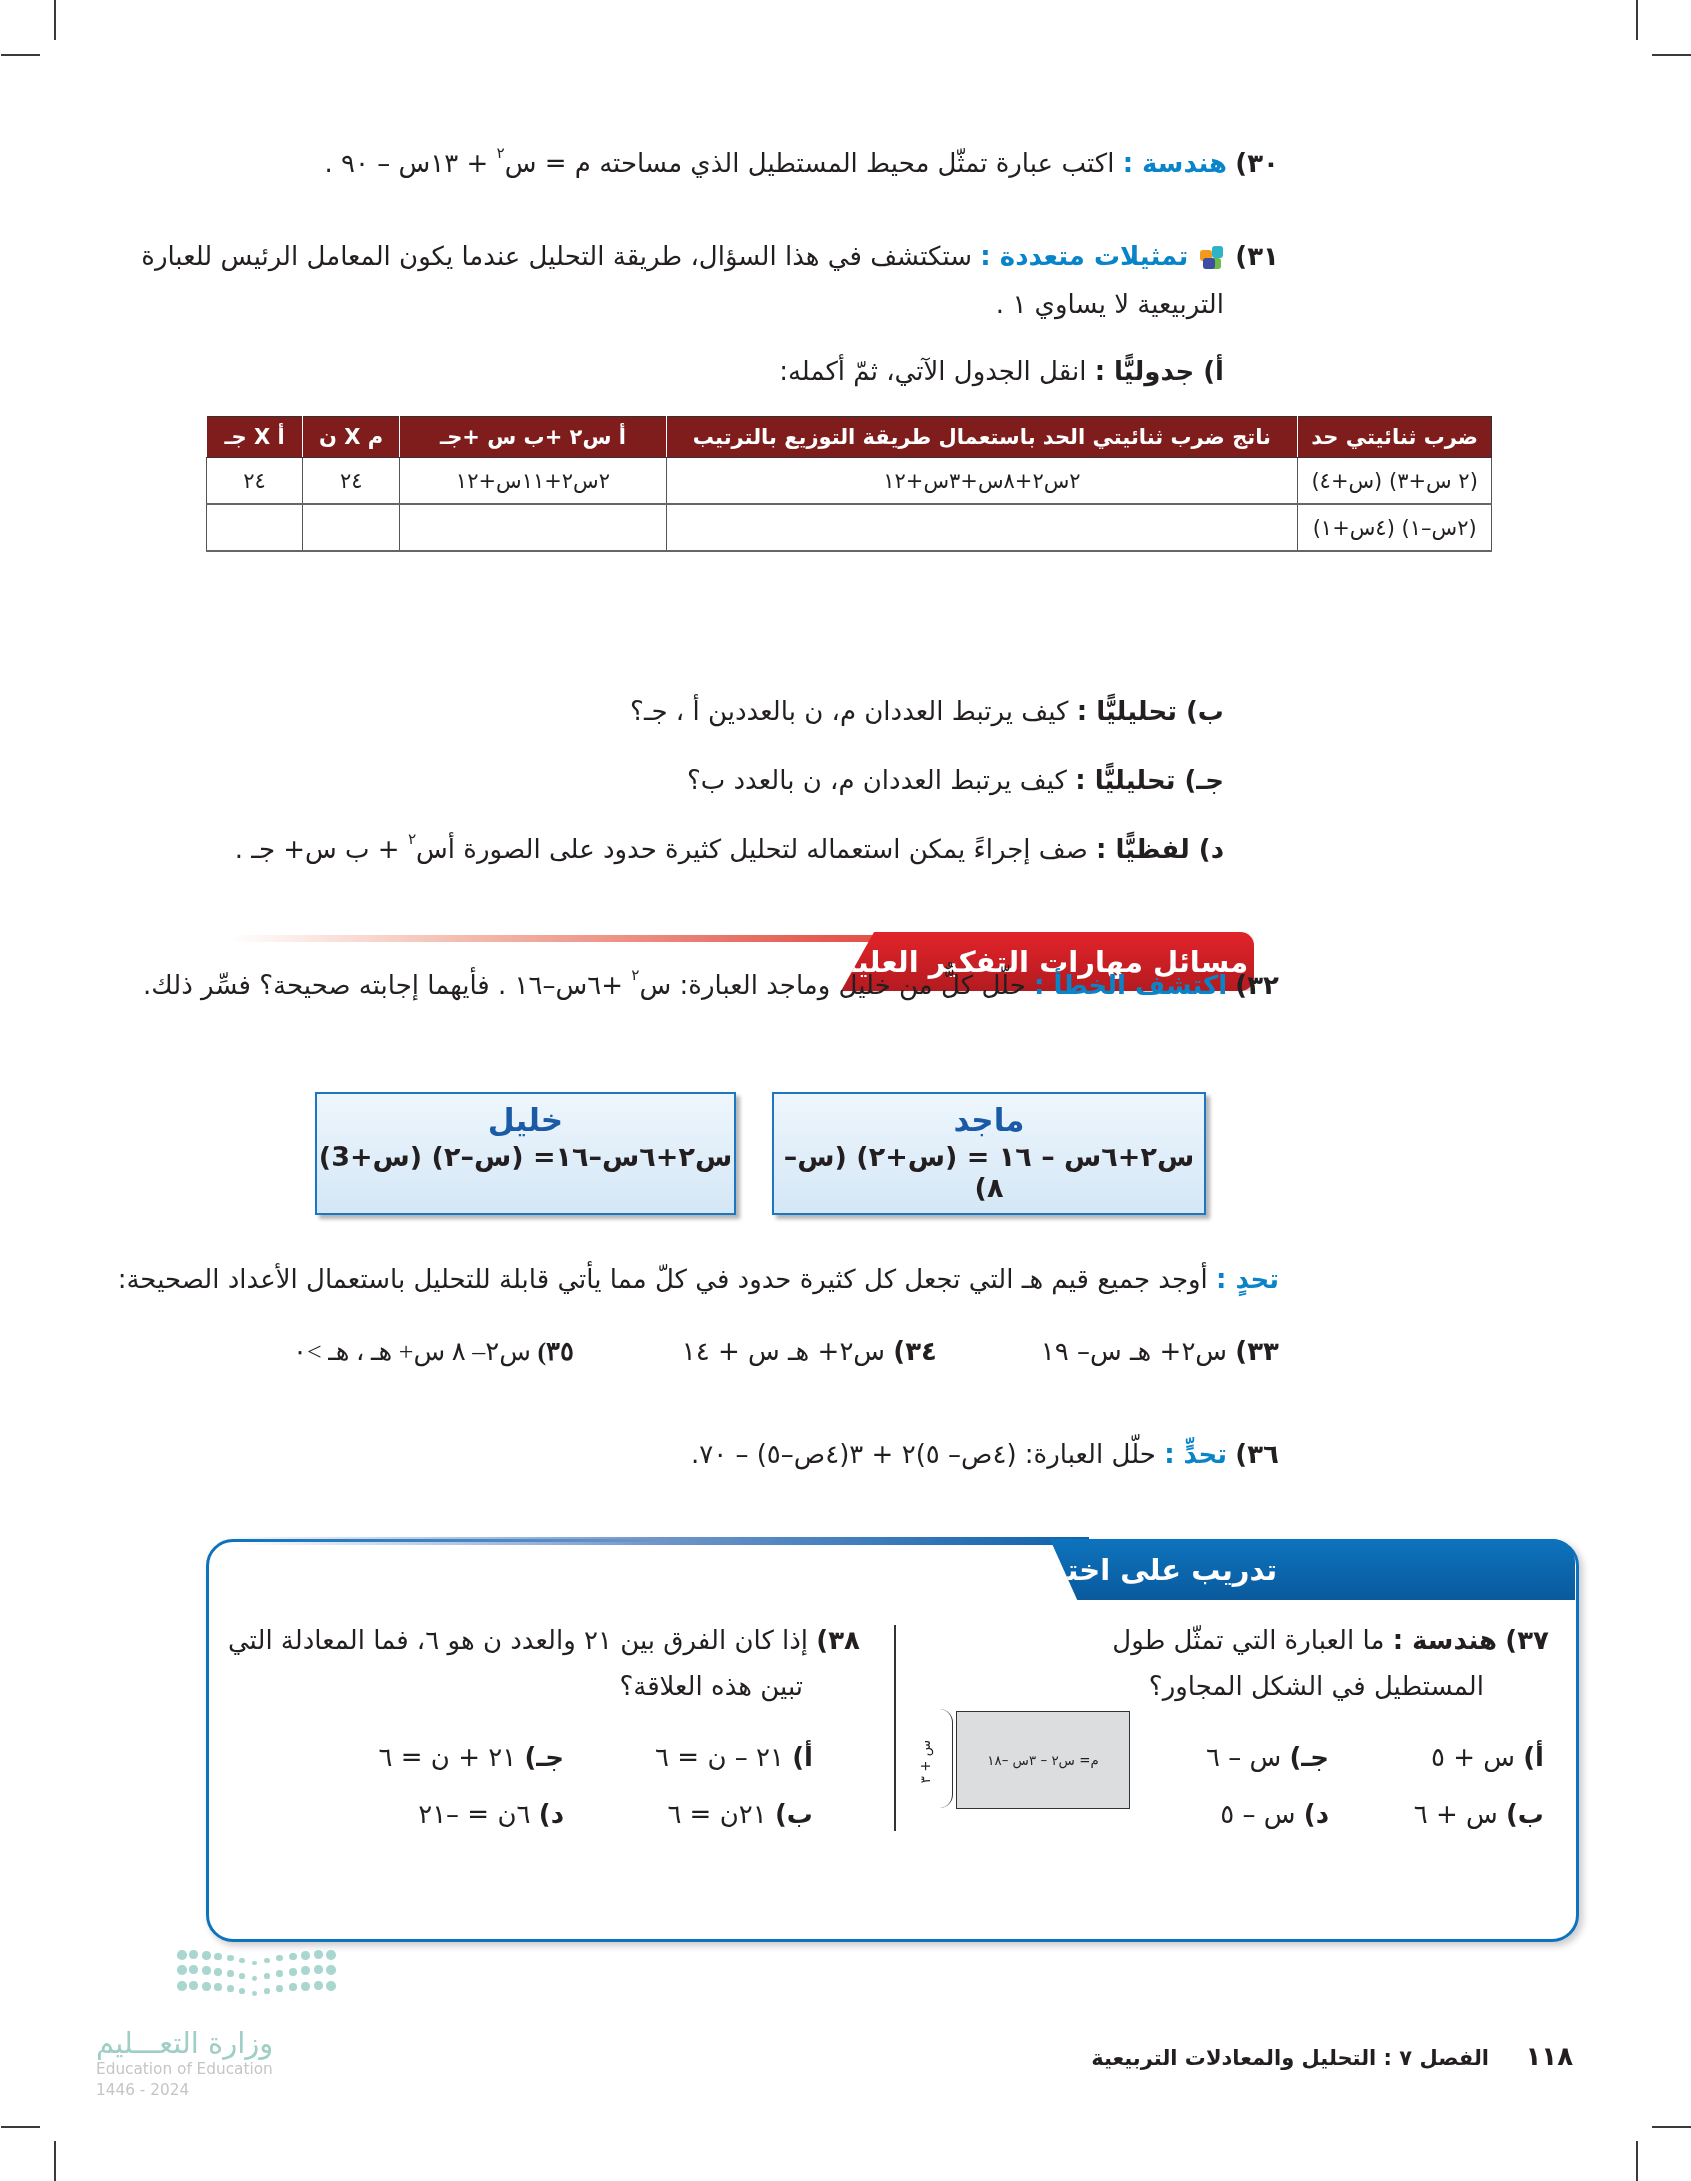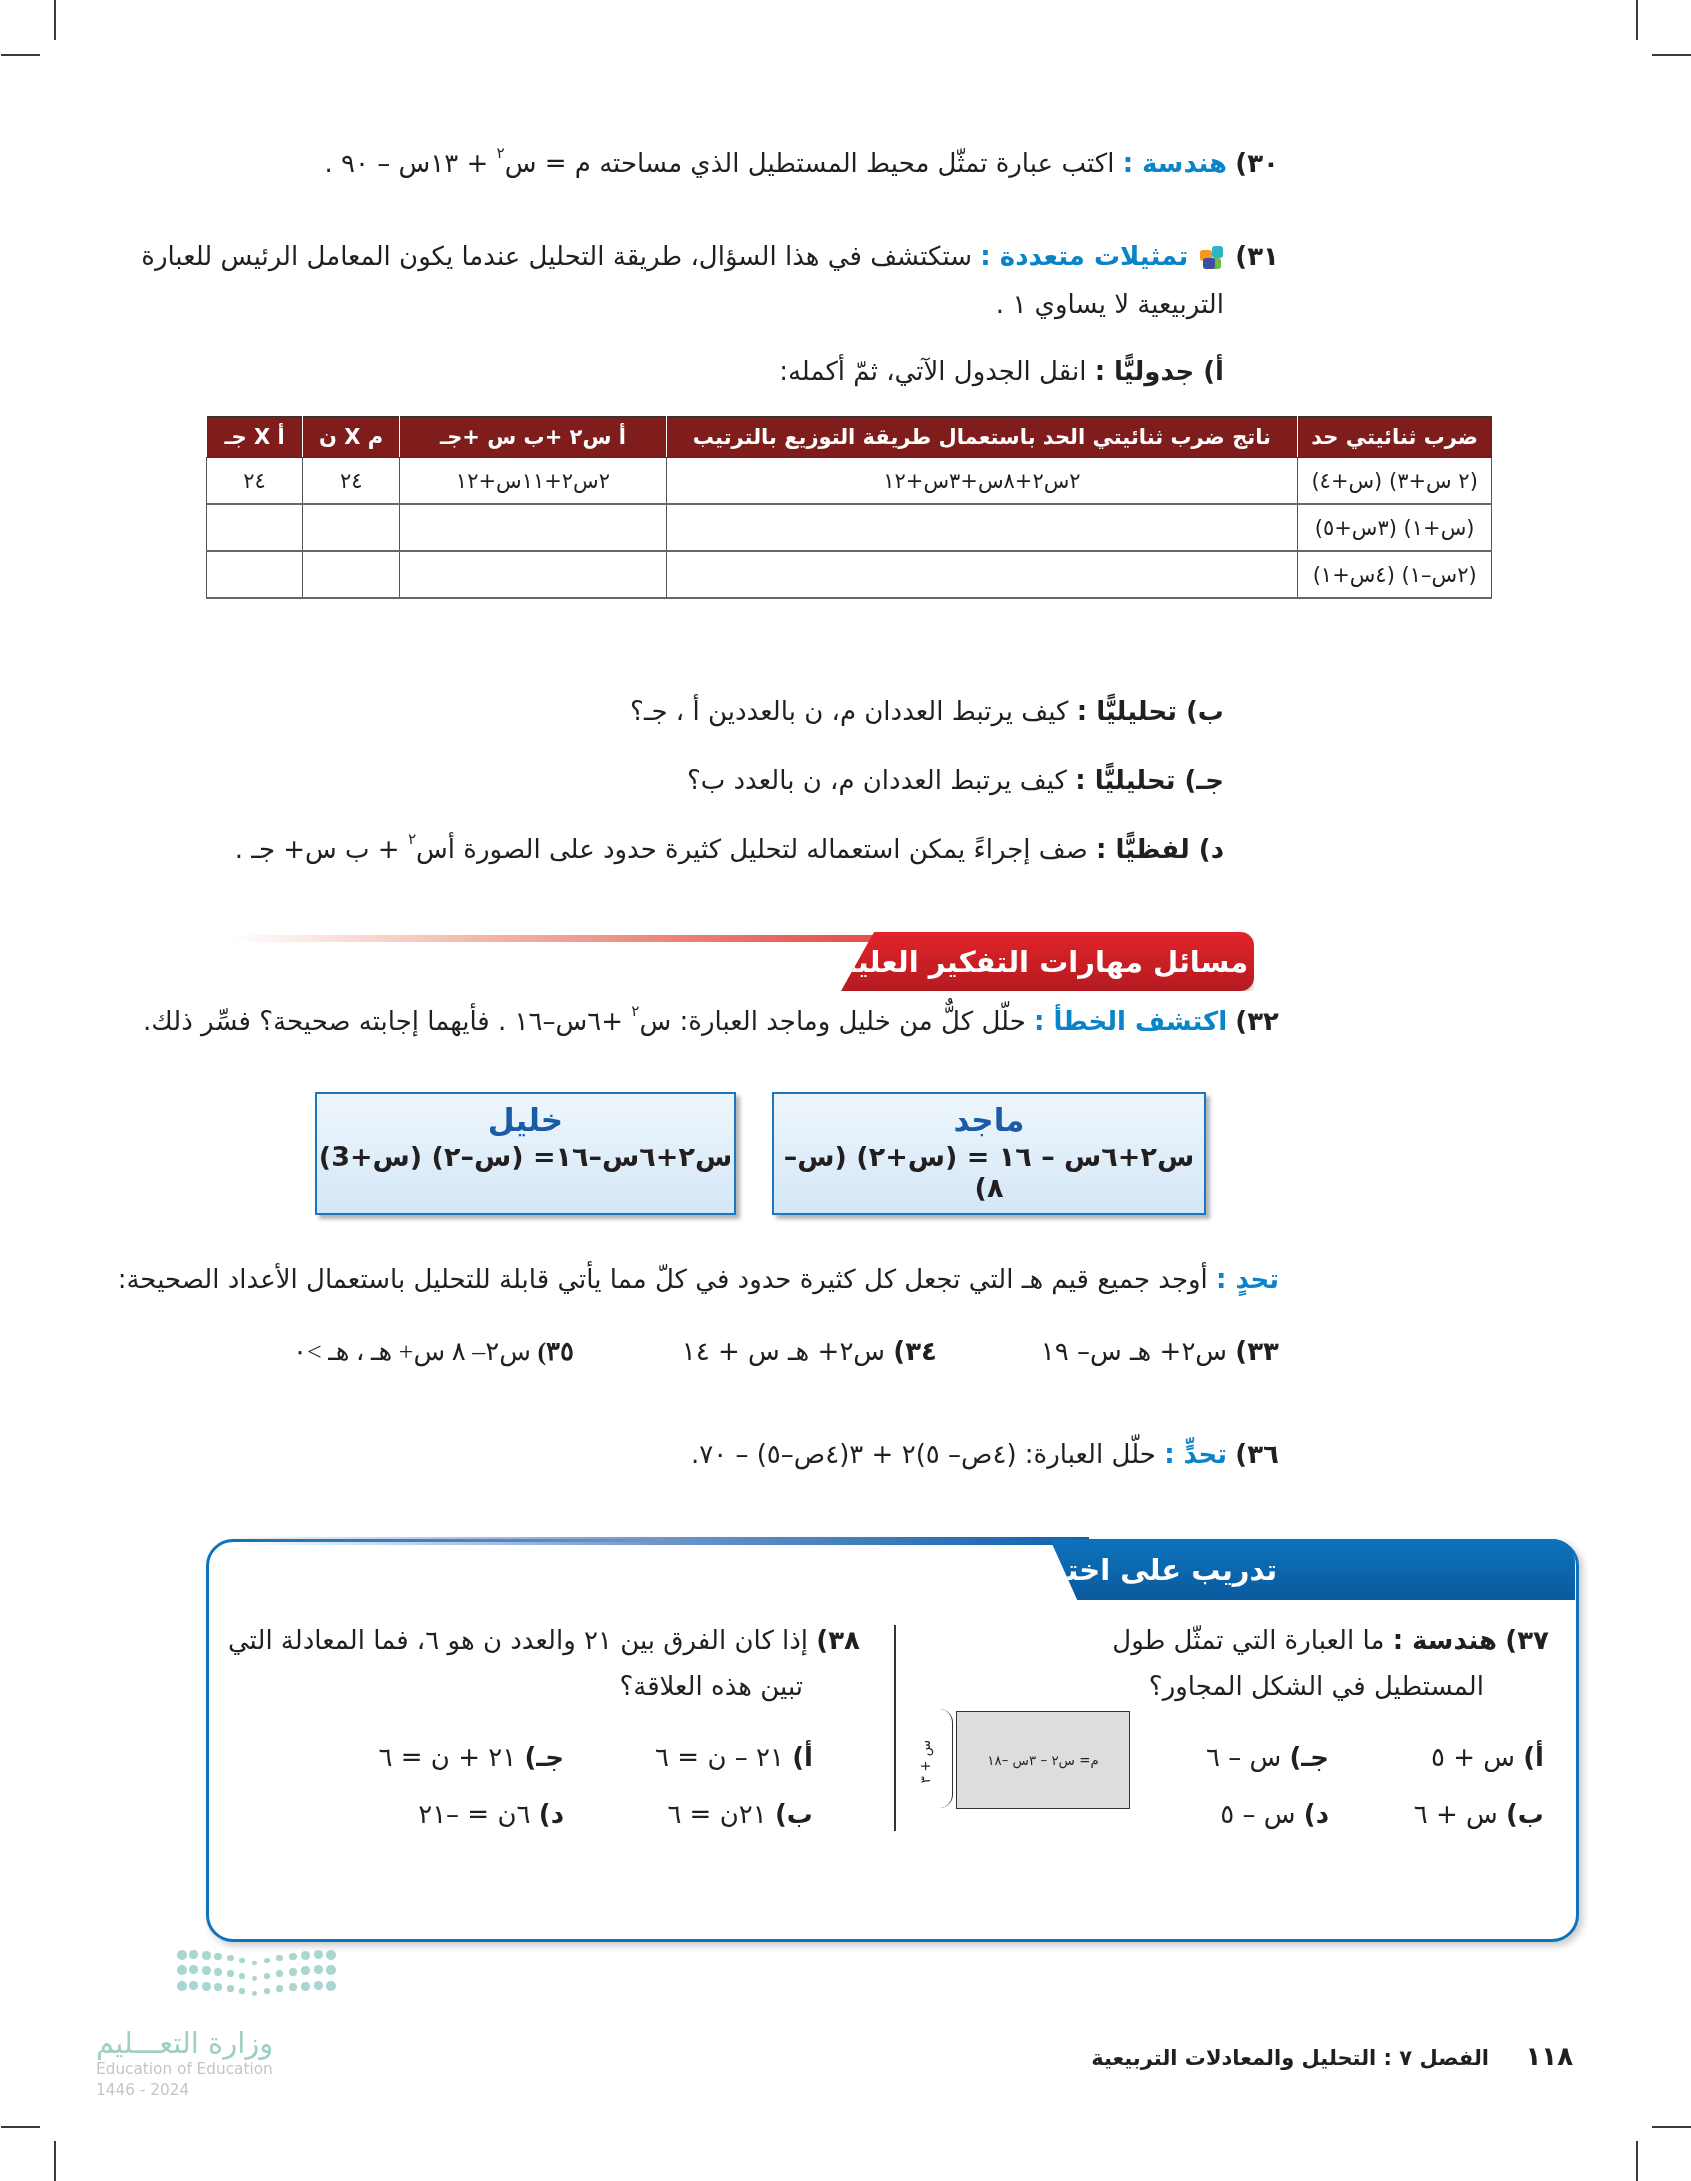--- a/index.html
+++ b/index.html
@@ -142,27 +142,20 @@
   </thead>
   <tbody>
     <tr class="data-row">
       <td>(٢ س+٣) (س+٤)</td>
       <td>٢س٢+٨س+٣س+١٢</td>
       <td>٢س٢+١١س+١٢</td>
       <td>٢٤</td>
       <td>٢٤</td>
     </tr>
     <tr class="data-row">
-      <td>(س+١) (٣س+٥)</td>
-      <td></td>
-      <td></td>
-      <td></td>
-      <td></td>
-    </tr>
-    <tr class="data-row">
       <td>(٢س–١) (٤س+١)</td>
       <td></td>
       <td></td>
       <td></td>
       <td></td>
     </tr>
   </tbody>
 </table>
 
 <div class="line" style="right:468px;top:696px;">
@@ -175,21 +168,21 @@
 </div>
 <div class="line" style="right:468px;top:834px;">
   <span class="bold">د) لفظيًّا :</span>
   <span>صف إجراءً يمكن استعماله لتحليل كثيرة حدود على الصورة أس</span><sup>٢</sup>
   <span>+ ب س+ جـ .</span>
 </div>
 
 <div class="banner-line"></div>
 <div class="banner">مسائل مهارات التفكير العليا</div>
 
-<div class="line" style="right:413px;top:1006px;">
+<div class="line" style="right:413px;top:970px;">
   <span class="qnum">٣٢)</span>
   <span class="blue-label">اكتشف الخطأ :</span>
   <span>حلّل كلٌّ من خليل وماجد العبارة: س</span><sup>٢</sup>
   <span>+٦س–١٦ . فأيهما إجابته صحيحة؟ فسِّر ذلك.</span>
 </div>
 
 <div class="err-box" style="left:772px;width:430px;">
   <div class="err-name">ماجد</div>
   <div class="err-expr">س٢+٦س – ١٦ = (س+٢) (س–٨)</div>
 </div>

